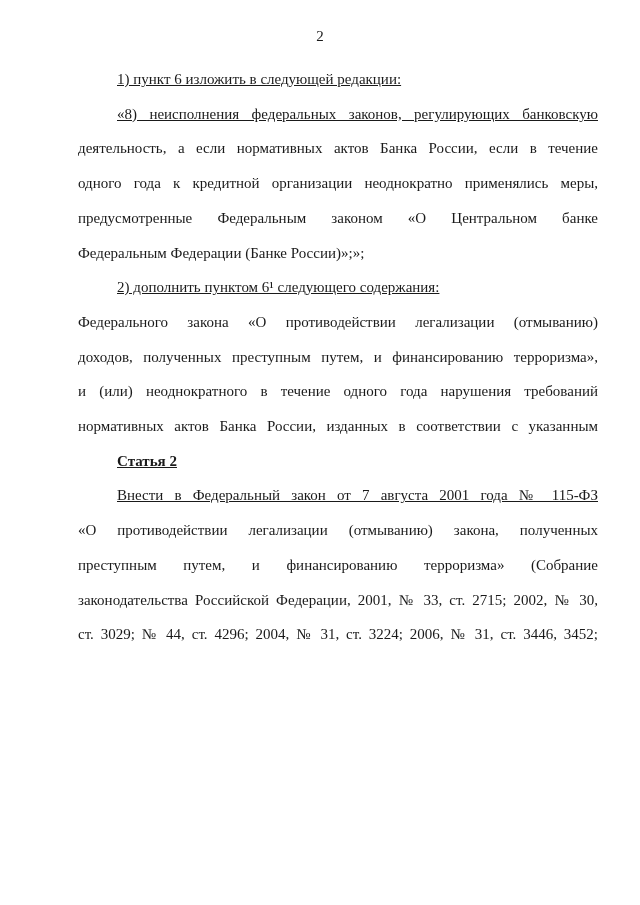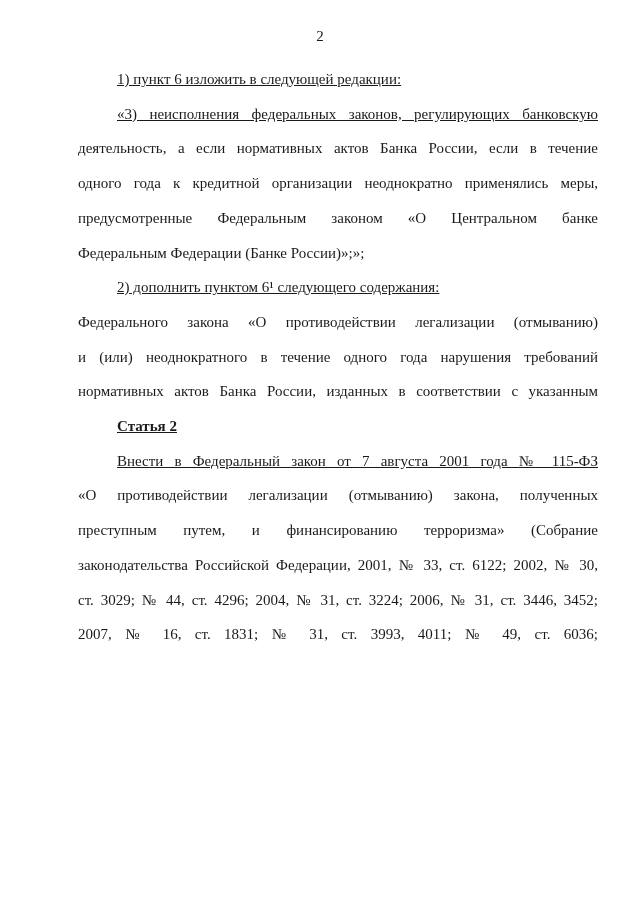--- a/index.html
+++ b/index.html
@@ -55,44 +55,44 @@
 
   <div class="page-number">2</div>
 
   <div class="body-text">
 
     <div class="paragraph">
       <div class="line indent">1) пункт 6 изложить в следующей редакции:</div>
     </div>
 
     <div class="paragraph">
-      <div class="line indent just">«3) неисполнения федеральных законов, регулирующих банковскую</div>
+      <div class="line indent just">«8) неисполнения федеральных законов, регулирующих банковскую</div>
       <div class="line just">деятельность, а если нормативных актов Банка России, если в течение</div>
       <div class="line just">одного года к кредитной организации неоднократно применялись меры,</div>
       <div class="line just">предусмотренные Федеральным законом «О Центральном банке</div>
       <div class="line">Федеральным Федерации (Банке России)»;»;</div>
     </div>
 
     <div class="paragraph">
       <div class="line indent">2) дополнить пунктом 6¹ следующего содержания:</div>
     </div>
 
     <div class="paragraph">
       <div class="line just">Федерального закона «О противодействии легализации (отмыванию)</div>
+      <div class="line just">доходов, полученных преступным путем, и финансированию терроризма»,</div>
       <div class="line just">и (или) неоднократного в течение одного года нарушения требований</div>
       <div class="line just">нормативных актов Банка России, изданных в соответствии с указанным</div>
     </div>
 
     <div class="paragraph">
       <div class="line indent bold">Статья 2</div>
     </div>
 
     <div class="paragraph">
       <div class="line indent just">Внести в Федеральный закон от 7 августа 2001 года № 115-ФЗ</div>
       <div class="line just">«О противодействии легализации (отмыванию) закона, полученных</div>
       <div class="line just">преступным путем, и финансированию терроризма» (Собрание</div>
-      <div class="line just">законодательства Российской Федерации, 2001, № 33, ст. 6122; 2002, № 30,</div>
+      <div class="line just">законодательства Российской Федерации, 2001, № 33, ст. 2715; 2002, № 30,</div>
       <div class="line just">ст. 3029; № 44, ст. 4296; 2004, № 31, ст. 3224; 2006, № 31, ст. 3446, 3452;</div>
-      <div class="line just">2007, № 16, ст. 1831; № 31, ст. 3993, 4011; № 49, ст. 6036;</div>
     </div>
 
   </div>
 </div>
 
 </body></html>

